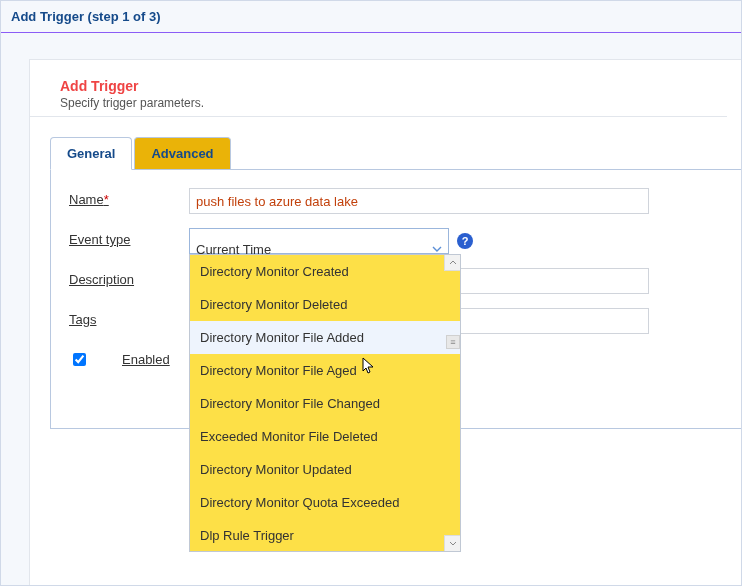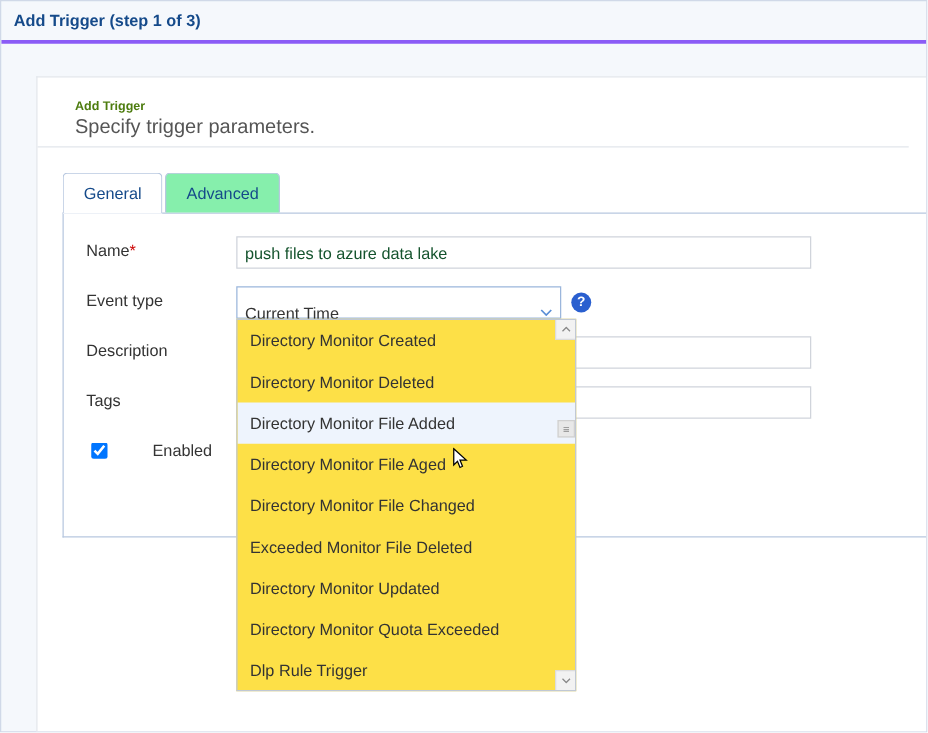--- a/index.html
+++ b/index.html
@@ -16,67 +16,67 @@
     background: #f5f8fc;
     border: 1px solid #d0d9e8;
     position: relative;
     overflow: hidden;
   }
   .panel-header {
     padding: 8px 10px;
     font-weight: bold;
     color: #154a8a;
     font-size: 13px;
-    border-bottom: 3px solid #8b5cf6;
+    border-bottom: 1px solid #8b5cf6;
   }
   .inner-panel {
     margin: 26px 0 0 28px;
     border: 1px solid #e2e6ec;
     background: #fff;
     height: 530px;
     border-right: none;
   }
   .title-block {
     padding: 18px 0 6px 30px;
     border-bottom: 1px solid #e2e6ec;
     margin: 0 14px 0 0;
   }
   .title-block h2 {
     margin: 0 0 2px 0;
-    font-size: 10px;
-    font-weight: bold;
-    color: #4d7c0f;
+    font-size: 14px;
+    font-weight: bold;
+    color: #ef4444;
   }
   .title-block .sub {
-    font-size: 16px;
+    font-size: 12px;
     color: #555;
   }
   .tabs-wrap {
     margin: 20px 0 0 20px;
   }
   .tabstrip {
     display: flex;
     gap: 2px;
     position: relative;
     z-index: 2;
   }
   .tab {
     padding: 8px 16px;
     border: 1px solid #b8c8e0;
     border-bottom: none;
     border-radius: 4px 4px 0 0;
     background: #eef3fa;
     color: #154a8a;
     font-size: 13px;
     cursor: pointer;
-    font-weight: normal;
+    font-weight: bold;
   }
   .tab.inactive {
-    background: #86efac;
-    font-weight: normal;
+    background: #eab308;
+    font-weight: bold;
   }
   .tab.active {
     background: #fff;
     border-bottom: 1px solid #fff;
     margin-bottom: -1px;
   }
   .tabpanel {
     background: #fff;
     border: 1px solid #b8c8e0;
     border-right: none;
@@ -87,35 +87,36 @@
     display: flex;
     align-items: flex-start;
     margin-bottom: 14px;
     min-height: 24px;
   }
   .form-label {
     width: 120px;
     padding-top: 4px;
     font-size: 13px;
     color: #333;
+    text-decoration: underline;
   }
   .req { color: #c00; }
   .form-control {
     flex: 1;
     display: flex;
     align-items: center;
     position: relative;
   }
   input.text-in {
     width: 460px;
     height: 26px;
     border: 1px solid #d0d4db;
     padding: 2px 6px;
     font-size: 13px;
-    color: #14532d;
+    color: #c2410c;
   }
   .select-box {
     width: 260px;
     height: 26px;
     border: 1px solid #9bb6dc;
     display: flex;
     align-items: center;
     justify-content: space-between;
     padding: 16px 4px 0 6px;
     color: #333;

